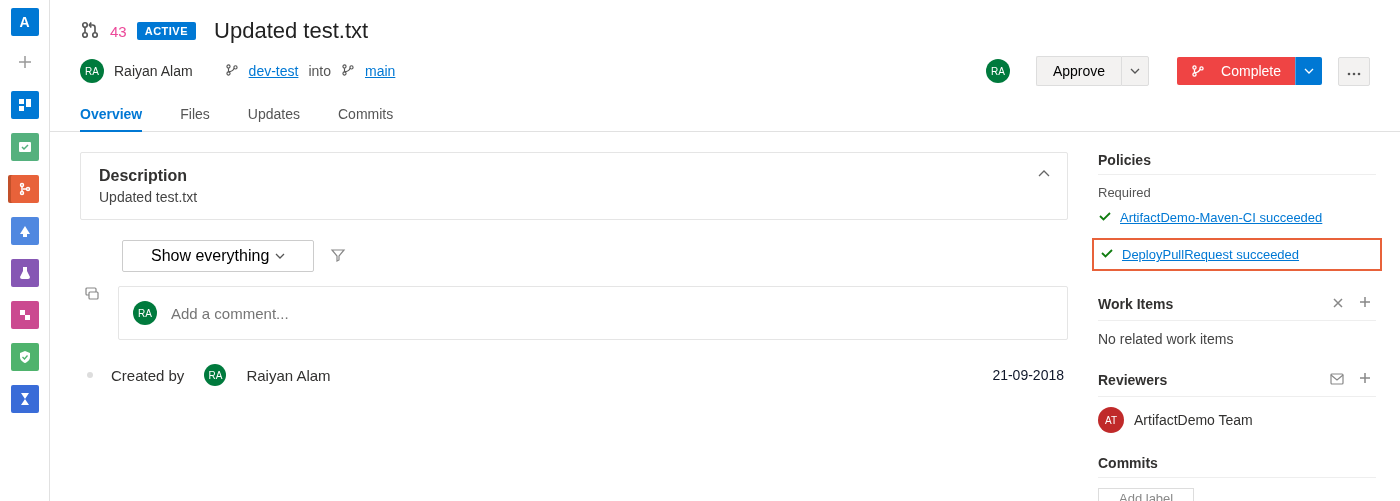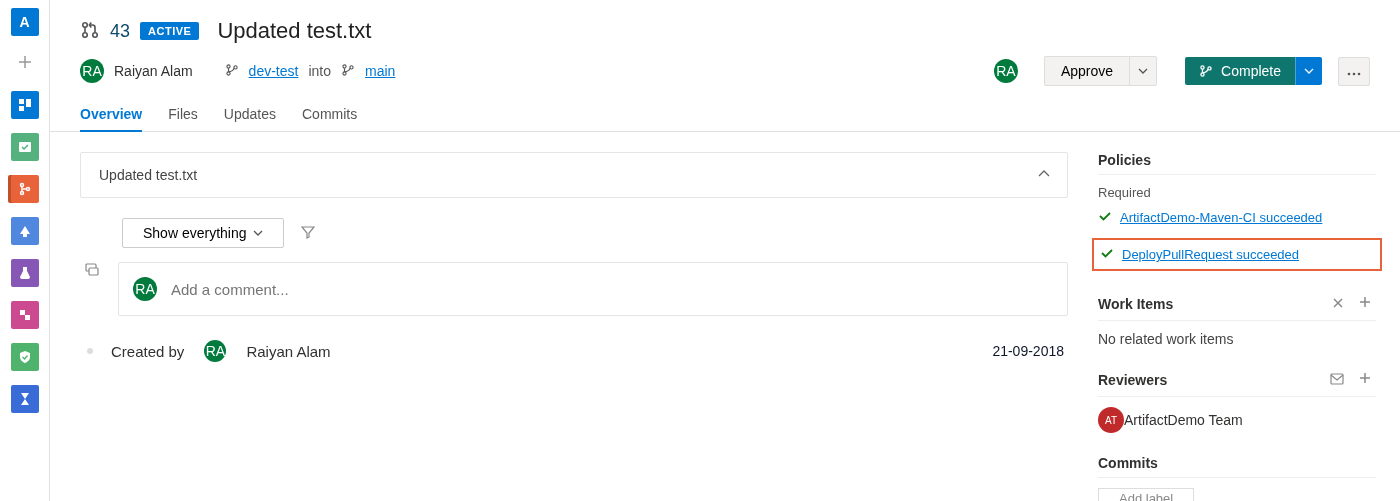--- a/index.html
+++ b/index.html
@@ -20,58 +20,58 @@
     .rail-hourglass { background: #3a6cd8; }
     .rail-item svg { width: 16px; height: 16px; }
     
     
     .main { flex: 1; display: flex; flex-direction: column; }
     
     
     .header { padding: 18px 30px 0 30px; border-bottom: 1px solid #e1e1e1; }
     .header-row1 { display: flex; align-items: center; gap: 10px; margin-bottom: 12px; }
     .pr-icon { color: #555; }
-    .pr-id { font-size: 18px; color: #0c4a6e; font-weight: 300; }
+    .pr-id { font-size: 15px; color: #ec4899; font-weight: 300; }
     .badge-active { background: #0078d4; color: #fff; font-size: 11px; font-weight: 600; padding: 3px 8px; border-radius: 2px; letter-spacing: 0.5px; }
     .pr-title { font-size: 22px; font-weight: 400; color: #222; margin-left: 8px;}
     
     .header-row2 { display: flex; align-items: center; gap: 10px; margin-bottom: 12px; }
-    .avatar-sm { width: 24px; height: 24px; border-radius: 50%; background: #007a3d; color: #fff; display: flex; align-items: center; justify-content: center; font-size: 14px; font-weight: 500; }
+    .avatar-sm { width: 24px; height: 24px; border-radius: 50%; background: #007a3d; color: #fff; display: flex; align-items: center; justify-content: center; font-size: 10px; font-weight: 500; }
     .author-name { font-size: 14px; }
     .branch-link { color: #0078d4; font-size: 14px; display: inline-flex; align-items: center; gap: 4px; }
     .branch-icon-sm { color: #555; }
     .into-text { color: #555; font-size: 14px; }
     .spacer { flex: 1; }
     .btn-approve { background: #f3f2f1; border: 1px solid #ddd; padding: 6px 16px; font-size: 14px; cursor: pointer; border-radius: 2px 0 0 2px; border-right: none; }
     .btn-approve-caret { background: #f3f2f1; border: 1px solid #ddd; padding: 6px 8px; cursor: pointer; border-radius: 0 2px 2px 0; }
-    .btn-complete { background: #0f766e; color: #fff; border: none; padding: 6px 14px; font-size: 14px; cursor: pointer; display: inline-flex; align-items: center; gap: 8px; border-radius: 2px 0 0 2px;}
+    .btn-complete { background: #ef4444; color: #fff; border: none; padding: 6px 14px; font-size: 14px; cursor: pointer; display: inline-flex; align-items: center; gap: 16px; border-radius: 2px 0 0 2px;}
     .btn-complete-caret { background: #0078d4; color: #fff; border: none; border-left: 1px solid rgba(255,255,255,0.3); padding: 6px 8px; cursor: pointer; border-radius: 0 2px 2px 0;}
     .btn-more { background: #f3f2f1; border: 1px solid #ddd; padding: 6px 8px; cursor: pointer; border-radius: 2px; margin-left: 6px; color:#555;}
     .btn-group { display: inline-flex; }
     
     
-    .tabs { display: flex; gap: 26px; }
+    .tabs { display: flex; gap: 38px; }
     .tab { padding: 8px 0; color: #555; cursor: pointer; border-bottom: 2px solid transparent; margin-bottom: -1px; font-size: 14px; }
     .tab.active { color: #0078d4; border-bottom-color: #0078d4; font-weight: 600; }
     
     
     .content { flex: 1; display: flex; overflow: hidden; }
     .content-main { flex: 1; padding: 20px 30px 0 30px; overflow-y: auto; }
     .content-side { width: 302px; padding: 20px 24px 0 0; }
     
     
     .card { border: 1px solid #e5e5e5; border-radius: 2px; margin-bottom: 20px; }
     .card-desc { padding: 14px 18px; position: relative; }
     .card-title { font-size: 16px; font-weight: 600; margin-bottom: 4px; }
     .card-body { font-size: 14px; color: #444; }
     .chevron-up { position: absolute; right: 16px; top: 14px; color: #666; }
     
     
     .filter-row { display: flex; align-items: center; gap: 16px; padding: 0 0 14px 42px; }
-    .filter-btn { border: 1px solid #ccc; background: #fff; padding: 6px 20px; font-size: 14px; display: inline-flex; align-items: center; gap: 6px; cursor: pointer; border-radius: 2px;}
+    .filter-btn { border: 1px solid #ccc; background: #fff; padding: 6px 28px; font-size: 16px; display: inline-flex; align-items: center; gap: 6px; cursor: pointer; border-radius: 2px;}
     .funnel { color: #888; cursor: pointer; }
     
     
     .timeline-row { display: flex; align-items: flex-start; gap: 14px; }
     .timeline-gutter { width: 24px; display: flex; justify-content: center; color: #888; }
     .comment-card { border: 1px solid #e5e5e5; border-radius: 2px; padding: 14px; display: flex; align-items: center; gap: 14px; flex: 1; }
     .comment-input { border: none; outline: none; flex: 1; font-size: 15px; color: #666; font-family: inherit; }
     
     .created-row { display: flex; align-items: center; margin-top: 24px; padding-right: 4px; }
     .created-dot { width: 6px; height: 6px; border-radius: 50%; background: #ddd; margin: 0 18px 0 7px; }
@@ -82,21 +82,21 @@
     .side-section { margin-bottom: 22px; }
     .side-head { display: flex; align-items: center; margin-bottom: 10px; border-bottom: 1px solid #eee; padding-bottom: 6px;}
     .side-title { font-weight: 600; font-size: 14px; flex: 1; }
     .side-icon-btn { color: #888; cursor: pointer; padding: 2px 4px; margin-left: 6px;}
     .side-sublabel { font-size: 13px; color: #555; margin-bottom: 6px; }
     .policy-item { display: flex; align-items: center; gap: 8px; padding: 3px 0; }
     .policy-check { color: #107c10; flex-shrink: 0; }
     .policy-link { color: #0078d4; font-size: 13px; }
     .policy-box-highlight { border: 2px solid #e8623a; padding: 3px 6px; margin: 9px -6px; }
     .side-empty { font-size: 14px; color: #444; }
-    .reviewer-row { display: flex; align-items: center; }
+    .reviewer-row { display: flex; align-items: center; gap: 10px; }
     .avatar-reviewer { width: 26px; height: 26px; border-radius: 50%; background: #c02a2a; color: #fff; display: flex; align-items: center; justify-content: center; font-size: 10px; }
     .add-label { color: #888; font-size: 13px; border: 1px solid #ddd; padding: 2px 20px; display: inline-block;}
   </style>
 </head>
 <body>
 
 <div class="left-rail">
   <div class="rail-logo">A</div>
   <div class="rail-add">
     <svg width="16" height="16" viewBox="0 0 16 16">
@@ -238,20 +238,21 @@
       <div class="tab">Files</div>
       <div class="tab">Updates</div>
       <div class="tab">Commits</div>
     </div>
   </div>
 
   <div class="content">
     <div class="content-main">
 
       <div class="card card-desc">
+        <div class="card-title">Description</div>
         <div class="card-body">Updated test.txt</div>
         <span class="chevron-up">
           <svg width="14" height="14" viewBox="0 0 14 14">
               <path d="M2 9l5-5 5 5" stroke="currentColor" stroke-width="1.3" fill="none"></path>
             </svg>
         </span>
       </div>
 
       <div class="filter-row">
         <button class="filter-btn">

